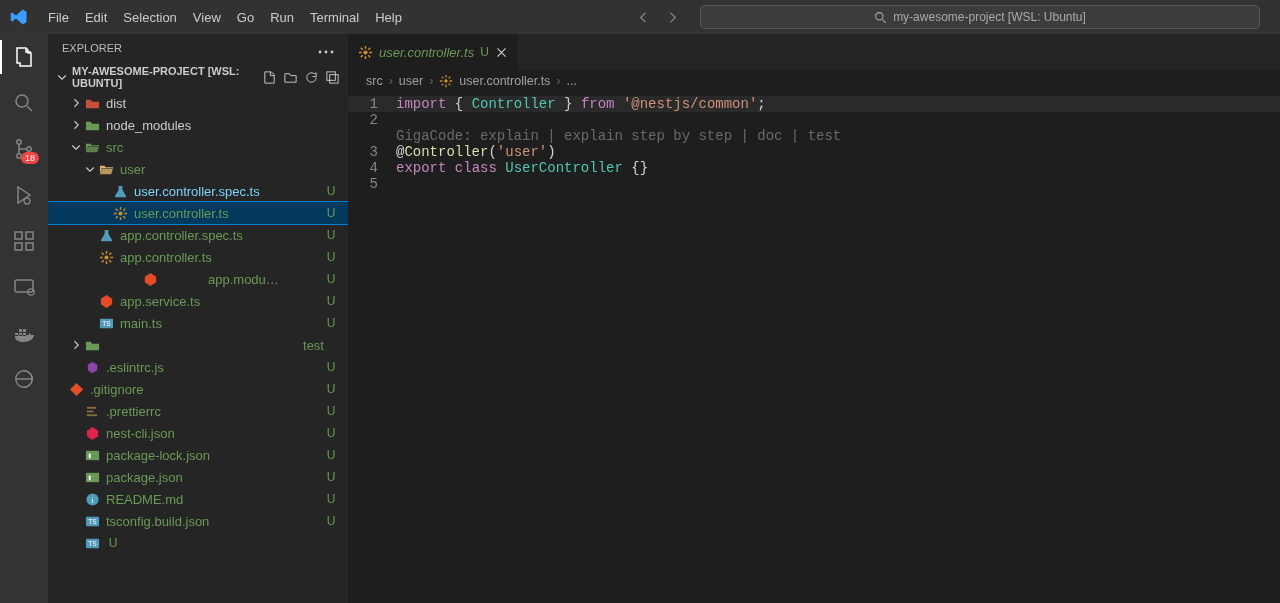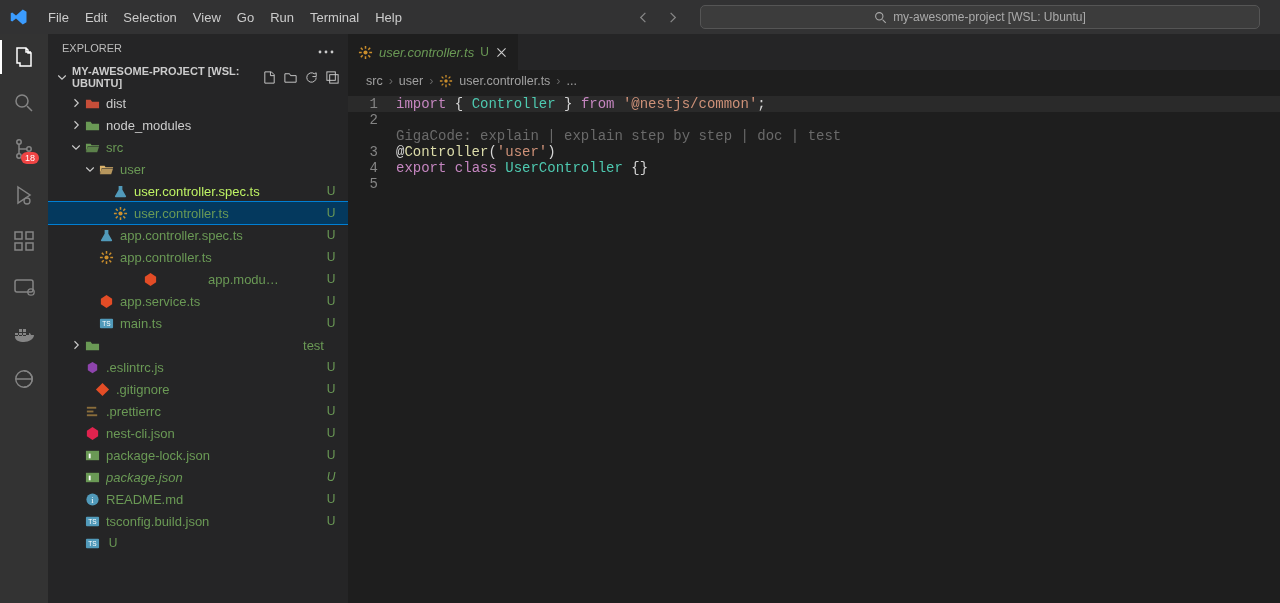--- a/index.html
+++ b/index.html
@@ -265,21 +265,21 @@
           <span class="name" style="color: rgb(106, 153, 85);">user</span>
           <span class="git"><span class="dot"></span></span>
         </div>
         <div class="tree-row" style="padding-left: 48px;">
           <span class="chev"></span>
           <span class="icon">
             <svg width="15" height="15" viewBox="0 0 16 16">
               <path fill="#519aba" d="M6 2h4v4l4 7a1 1 0 01-1 1H3a1 1 0 01-1-1l4-7z"></path>
             </svg>
           </span>
-          <span class="name" style="color: #bef264;">user.controller.spec.ts</span>
+          <span class="name" style="color: #7dd3fc;">user.controller.spec.ts</span>
           <span class="git git-U">U</span>
         </div>
         <div class="tree-row selected" style="padding-left: 48px;">
           <span class="chev"></span>
           <span class="icon">
             <svg width="15" height="15" viewBox="0 0 16 16">
               <circle cx="8" cy="8" r="2.2" fill="#cc8f2c"></circle>
               <path stroke="#cc8f2c" stroke-width="1.6" d="M8 1v3M8 12v3M1 8h3M12 8h3M3 3l2 2M11 11l2 2M13 3l-2 2M5 11l-2 2"></path>
             </svg>
           </span>
@@ -355,21 +355,21 @@
         <div class="tree-row" style="padding-left: 20px;">
           <span class="chev"></span>
           <span class="icon">
             <svg width="15" height="15" viewBox="0 0 16 16">
               <path fill="#8e44ad" d="M8 2l5 3v6l-5 3-5-3V5z"></path>
             </svg>
           </span>
           <span class="name" style="color: rgb(106, 153, 85);">.eslintrc.js</span>
           <span class="git git-U">U</span>
         </div>
-        <div class="tree-row" style="padding-left: 30px;">
+        <div class="tree-row" style="padding-left: 4px;">
           <span class="chev"></span>
           <span class="icon">
             <svg width="15" height="15" viewBox="0 0 16 16">
               <path fill="#e44d26" d="M8 1l7 7-7 7-7-7z"></path>
             </svg>
           </span>
           <span class="name" style="color: rgb(106, 153, 85);">.gitignore</span>
           <span class="git git-U">U</span>
         </div>
         <div class="tree-row" style="padding-left: 20px;">
@@ -398,21 +398,21 @@
           <span class="chev"></span>
           <span class="icon">
             <svg width="15" height="15" viewBox="0 0 16 16">
               <rect x="1" y="3" width="14" height="10" fill="#6a9955"></rect>
               <rect x="4" y="6" width="2" height="5" fill="#fff"></rect>
             </svg>
           </span>
           <span class="name" style="color: rgb(106, 153, 85);">package-lock.json</span>
           <span class="git git-U">U</span>
         </div>
-        <div class="tree-row" style="padding-left: 20px; font-style: italic;">
+        <div class="tree-row" style="padding-left: 20px;">
           <span class="chev"></span>
           <span class="icon">
             <svg width="15" height="15" viewBox="0 0 16 16">
               <rect x="1" y="3" width="14" height="10" fill="#6a9955"></rect>
               <rect x="4" y="6" width="2" height="5" fill="#fff"></rect>
             </svg>
           </span>
           <span class="name" style="color: rgb(106, 153, 85);">package.json</span>
           <span class="git git-U">U</span>
         </div>

